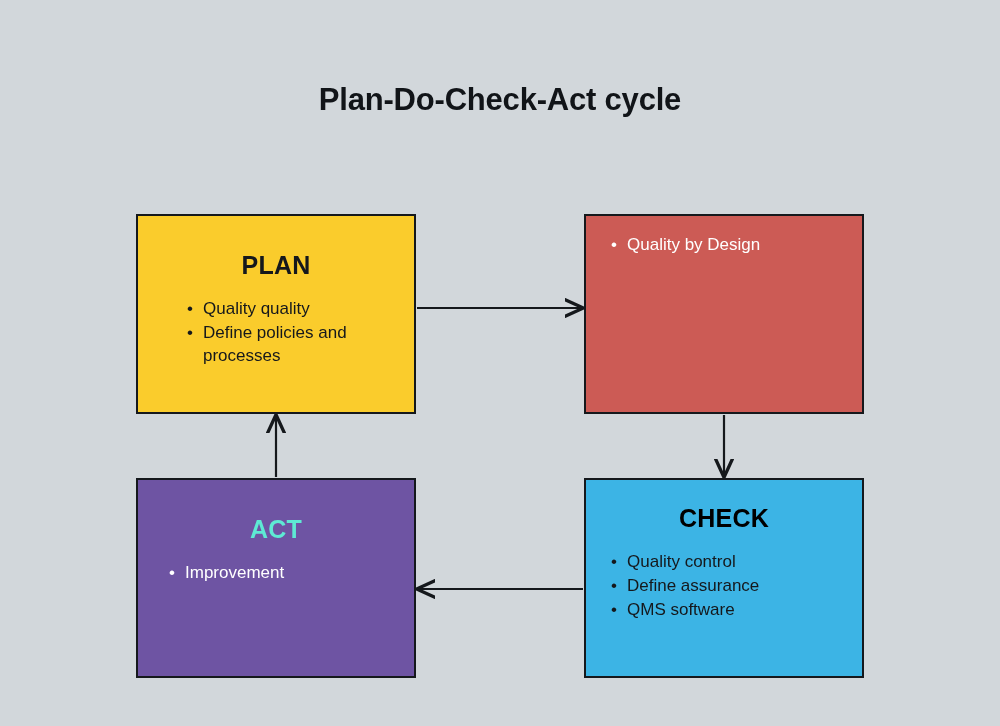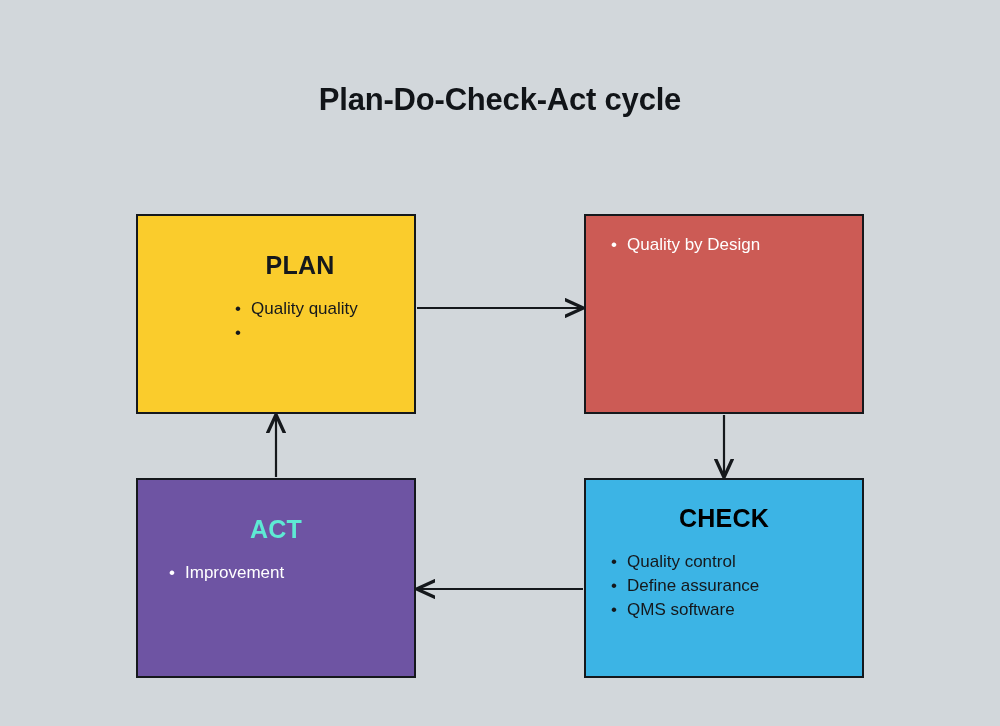--- a/index.html
+++ b/index.html
@@ -72,21 +72,20 @@
     line-height: 23px;
   }
 
   
   #node-plan {
     left: 136px;
     top: 198px;
     width: 280px;
     height: 200px;
     background: #facc2c;
-    padding-left: 48px;
   }
   #node-plan .node-title { color: #15181c; margin-top: 34px; }
   #node-plan .node-list { color: #15181c; margin-top: 17px; margin-left: 48px; width: 200px; }
 
   
   #node-do {
     left: 584px;
     top: 198px;
     width: 280px;
     height: 200px;
@@ -160,20 +159,21 @@
 
   <div class="node" id="node-plan">
     <div class="node-title">PLAN</div>
     <ul class="node-list">
       <li>
         <span class="bullet">•</span>
         <span>Quality quality</span>
       </li>
       <li>
         <span class="bullet">•</span>
+        <span>Define policies and processes</span>
       </li>
     </ul>
   </div>
 
   <div class="node" id="node-do">
     <ul class="node-list">
       <li>
         <span class="bullet">•</span>
         <span>Quality by Design</span>
       </li>

